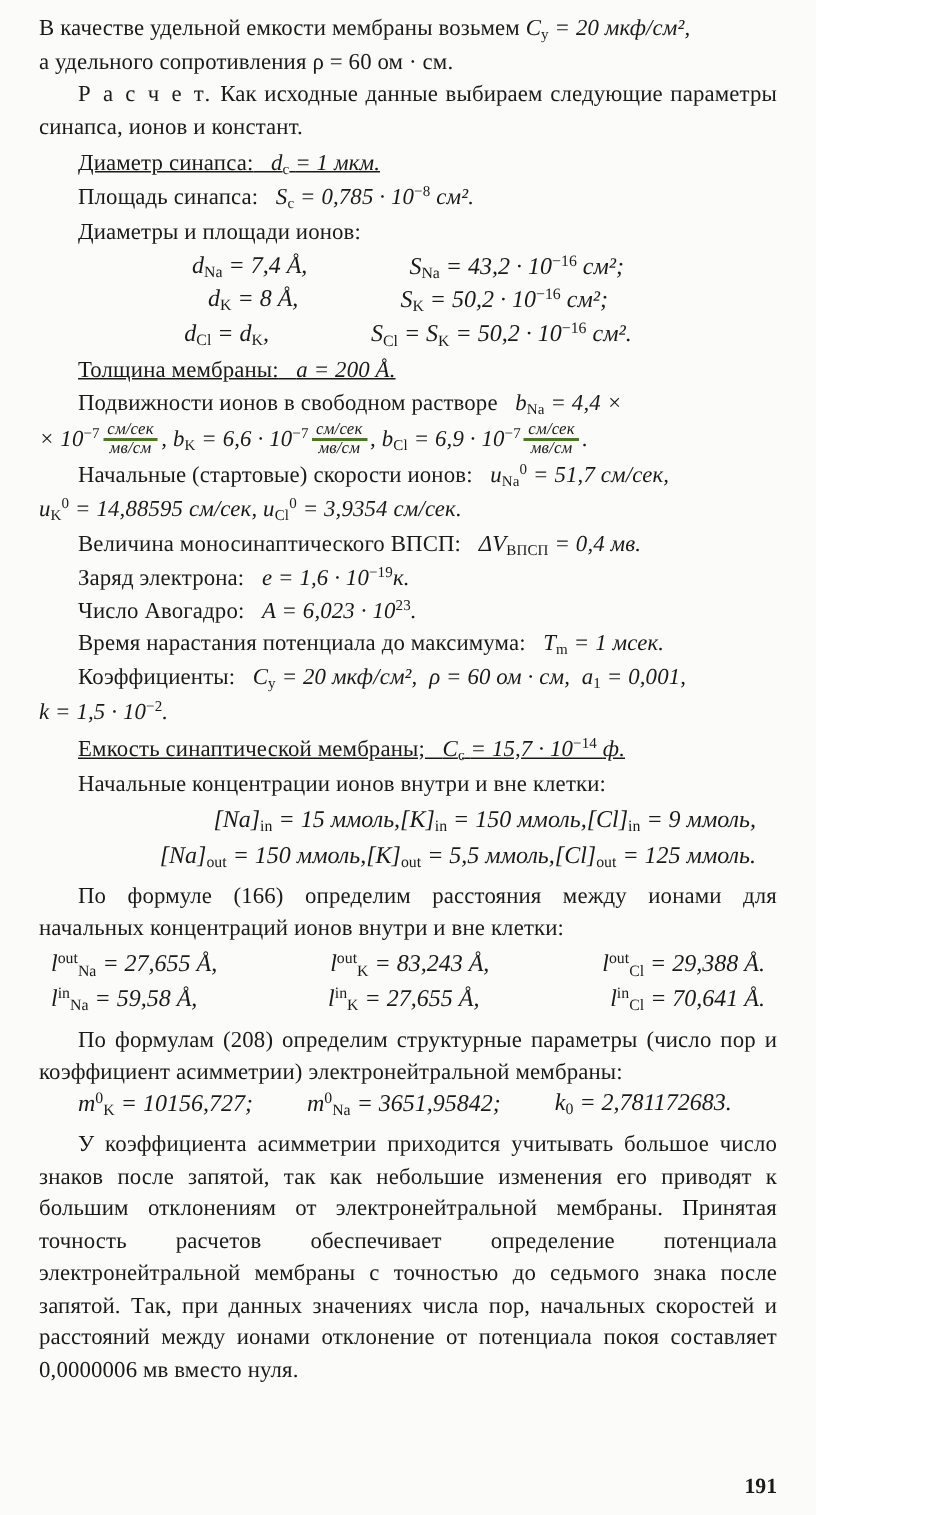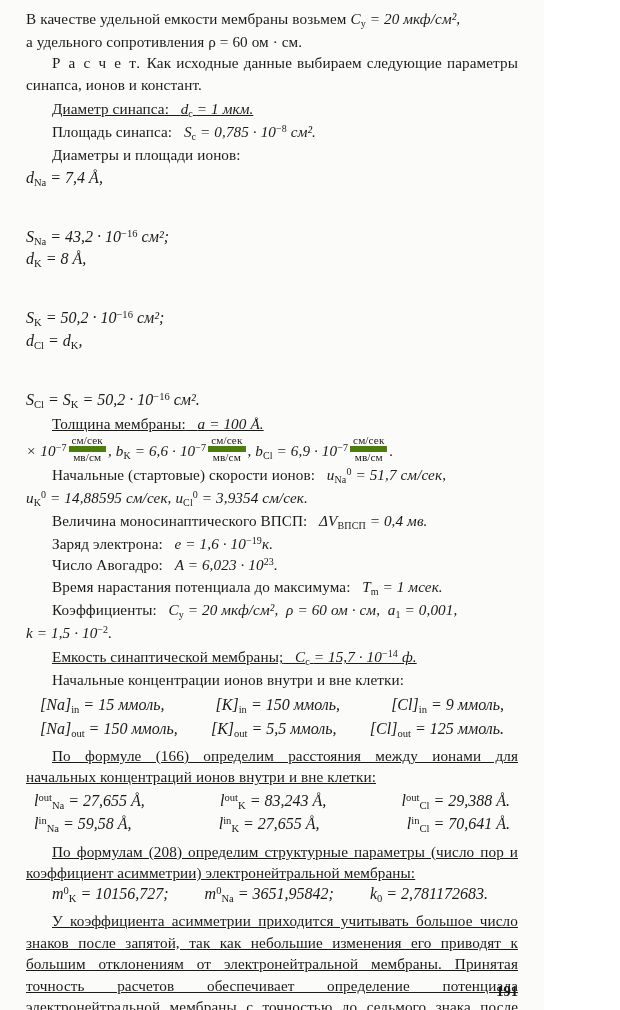--- a/index.html
+++ b/index.html
@@ -42,67 +42,68 @@
   .sup {
     font-size: 0.66em;
     vertical-align: 0.52em;
     font-style: normal;
   }
   .frac {
     display: inline-block;
     vertical-align: -0.48em;
     text-align: center;
     font-size: 0.74em;
+    font-style: italic;
     line-height: 1.04;
     margin: 0 2px;
   }
   .frac .num { display: block; padding: 0 3px; }
-  .frac .den { display: block; border-top: 6px solid #4d7c0f; padding: 0 3px; }
+  .frac .den { display: block; border-top: 2px solid #4d7c0f; padding: 0 3px; }
   .eqrow {
     display: flex;
     justify-content: center;
     gap: 34px;
     text-indent: 0;
     margin: 3px 0;
   }
-  .eqrow.wide { gap: 40px; flex-direction: column; }
+  .eqrow.wide { gap: 68px; }
   .eqcell { white-space: nowrap; }
   .blk { margin-top: 3px; text-decoration: underline; }
   .spaced { letter-spacing: 1.6px; }
   .pagenum {
     position: absolute;
     right: 26px;
     bottom: 10px;
     font-size: 14.5px;
     font-weight: bold;
     font-family: "Liberation Serif", serif;
   }
   .conc-row {
     display: flex;
-    justify-content: space-between;
+    justify-content: flex-end;
     text-indent: 0;
     margin: 5px 0;
     padding: 0 14px;
   }
   .dist-row {
     display: flex;
     justify-content: space-between;
     text-indent: 0;
     margin: 4px 0;
     padding: 0 8px;
   }
   .mrow {
     display: flex;
     justify-content: flex-start;
     gap: 36px;
     text-indent: 0;
     margin: 1px 0;
     padding-left: 26px;
   }
-  .lower { margin-top: 6px; text-decoration: underline; }
+  .lower { margin-top: 6px; }
 </style>
 </head>
 <body>
 
 <div id="page">
 
   <p class="line noindent">
     <span>В качестве удельной емкости мембраны возьмем</span>
     <i><span>C</span><span class="sub">у</span></i>
     <i><span>= 20 мкф/см²,</span></i>
@@ -143,23 +144,28 @@
     <span class="eqcell it"><span>S</span><span class="sub">K</span> <span>= 50,2 · 10</span><span class="sup">−16</span> <span>см²;</span></span>
   </div>
 
   <div class="eqrow wide">
     <span class="eqcell it"><span>d</span><span class="sub">Cl</span> <span>= d</span><span class="sub">K</span><span>,</span></span>
     <span class="eqcell it"><span>S</span><span class="sub">Cl</span> <span>= S</span><span class="sub">K</span> <span>= 50,2 · 10</span><span class="sup">−16</span> <span>см².</span></span>
   </div>
 
   <p class="line para blk">
     <span>Толщина мембраны:</span>
-    &nbsp;&nbsp;<i><span>a = 100 Å.</span></i>
-  </p>
-
+    &nbsp;&nbsp;<i><span>a = 200 Å.</span></i>
+  </p>
+
+  <p class="line para">
+    <span>Подвижности   ионов   в   свободном   растворе</span>
+    &nbsp;&nbsp;<i><span>b</span><span class="sub">Na</span>
+    <span>= 4,4 ×</span></i>
+  </p>
 
   <p class="line noindent">
     <i><span>× 10</span><span class="sup">−7</span></i><span class="frac"><span class="num">см/сек</span><span class="den">мв/см</span></span><i>,</i>
     <i><span>b</span><span class="sub">K</span>
     <span>= 6,6 · 10</span><span class="sup">−7</span></i><span class="frac"><span class="num">см/сек</span><span class="den">мв/см</span></span><i>,</i>
     <i><span>b</span><span class="sub">Cl</span>
     <span>= 6,9 · 10</span><span class="sup">−7</span></i><span class="frac"><span class="num">см/сек</span><span class="den">мв/см</span></span><i>.</i>
   </p>
 
   <p class="line para">

